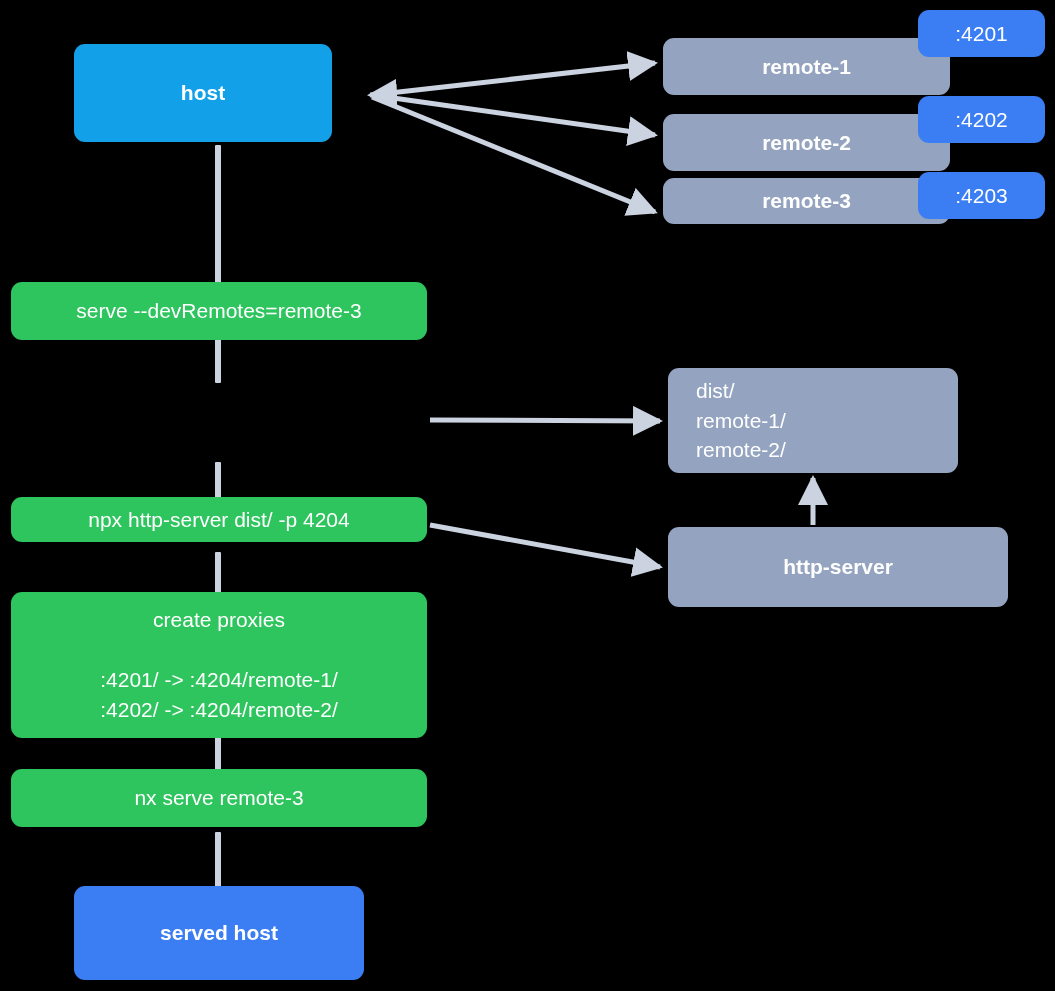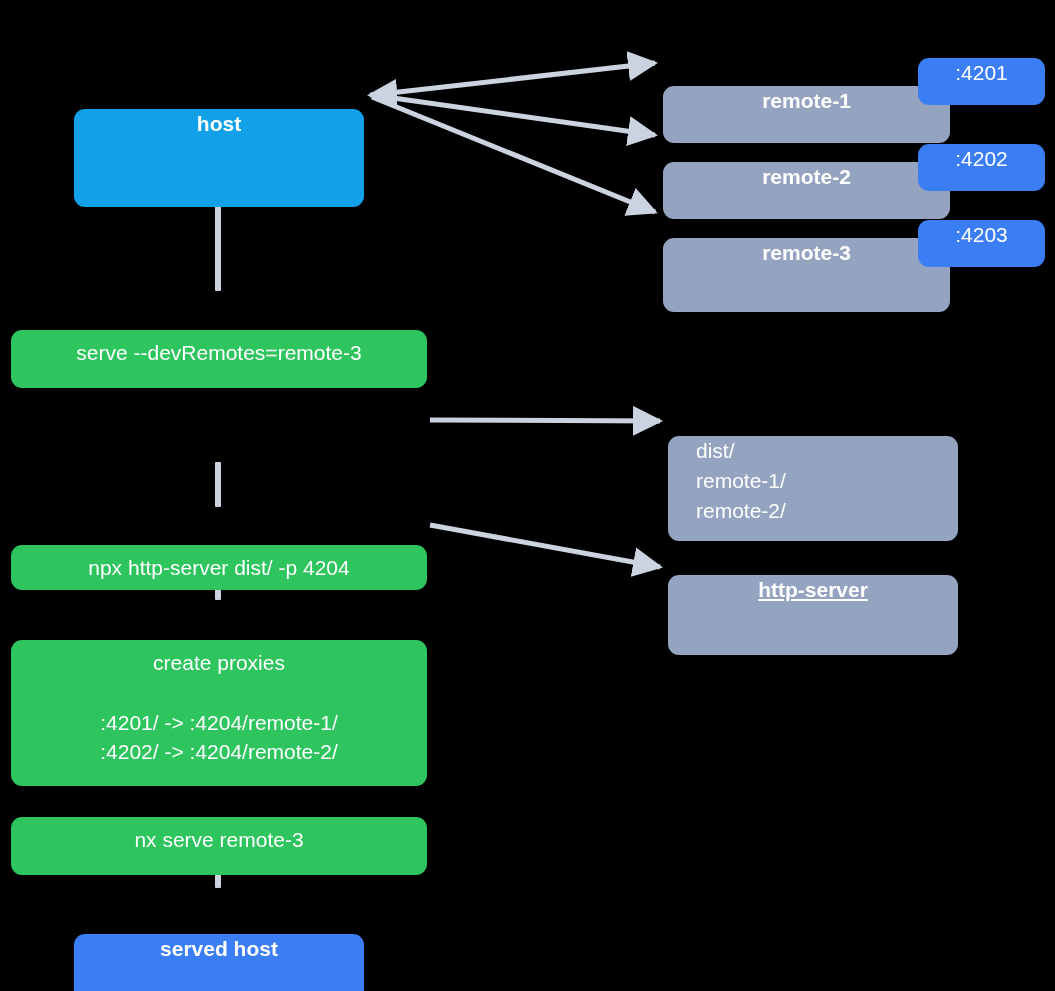--- a/index.html
+++ b/index.html
@@ -14,28 +14,28 @@
     background: #000000;
     overflow: hidden;
     font-family: "Liberation Sans", sans-serif;
     -webkit-font-smoothing: antialiased;
   }
 
   .node {
     position: absolute;
     box-sizing: border-box;
     display: flex;
+    align-items: center;
     justify-content: center;
     color: #ffffff;
     border-radius: 10px;
     z-index: 3;
     white-space: pre-line;
     text-align: center;
     line-height: 1.42;
-    margin-top: 48px;
   }
 
   .node.host {
     background: #12a0e8;
     font-size: 21px;
     font-weight: bold;
     border-radius: 11px;
   }
   .node.served {
     background: #3b7ef4;
@@ -115,39 +115,39 @@
 
     <path d="M 392 94 L 370 95" stroke="#cbd2e0" stroke-width="5" fill="none" marker-end="url(#ah-back)"></path>
 
     <path d="M 430 420 L 660 421" stroke="#cbd2e0" stroke-width="5" fill="none" marker-end="url(#ah)"></path>
 
     <path d="M 430 525 L 660 567" stroke="#cbd2e0" stroke-width="5" fill="none" marker-end="url(#ah)"></path>
 
     <path d="M 813 525 L 813 478" stroke="#cbd2e0" stroke-width="5" fill="none" marker-end="url(#ah)"></path>
   </svg>
 
-  <div class="node host" style="left:74px; top:61px; width:290px; height:98px;">
+  <div class="node host" style="left:74px; top:44px; width:258px; height:98px;">
     <span>host</span>
   </div>
 
   <div class="node gray" style="left:663px; top:38px; width:287px; height:57px;">
     <span>remote-1</span>
   </div>
   <div class="node badge" style="left:918px; top:10px; width:127px; height:47px;">
     <span>:4201</span>
   </div>
 
   <div class="node gray" style="left:663px; top:114px; width:287px; height:57px;">
     <span>remote-2</span>
   </div>
   <div class="node badge" style="left:918px; top:96px; width:127px; height:47px;">
     <span>:4202</span>
   </div>
 
-  <div class="node gray" style="left:663px; top:190px; width:287px; height:74px;">
+  <div class="node gray" style="left:663px; top:178px; width:287px; height:46px;">
     <span>remote-3</span>
   </div>
   <div class="node badge" style="left:918px; top:172px; width:127px; height:47px;">
     <span>:4203</span>
   </div>
 
   <div class="node cmd" style="left:11px; top:282px; width:416px; height:58px;">
     <span>serve --devRemotes=remote-3</span>
   </div>
 
@@ -164,23 +164,23 @@
   </div>
 
   <div class="node cmd" style="left:11px; top:769px; width:416px; height:58px;">
     <span>nx serve remote-3</span>
   </div>
 
   <div class="node served" style="left:74px; top:886px; width:290px; height:94px;">
     <span>served host</span>
   </div>
 
-  <div class="node gray plain" style="left:668px; top:388px; width:290px; height:105px;">
+  <div class="node gray plain" style="left:668px; top:368px; width:290px; height:105px;">
     <span>dist/
     remote-1/
     remote-2/</span>
   </div>
 
-  <div class="node gray" style="left:668px; top:527px; width:290px; height:80px;text-decoration:underline;">
+  <div class="node gray" style="left:668px; top:527px; width:340px; height:80px;">
     <span>http-server</span>
   </div>
 
 </div>
 
 </body></html>

